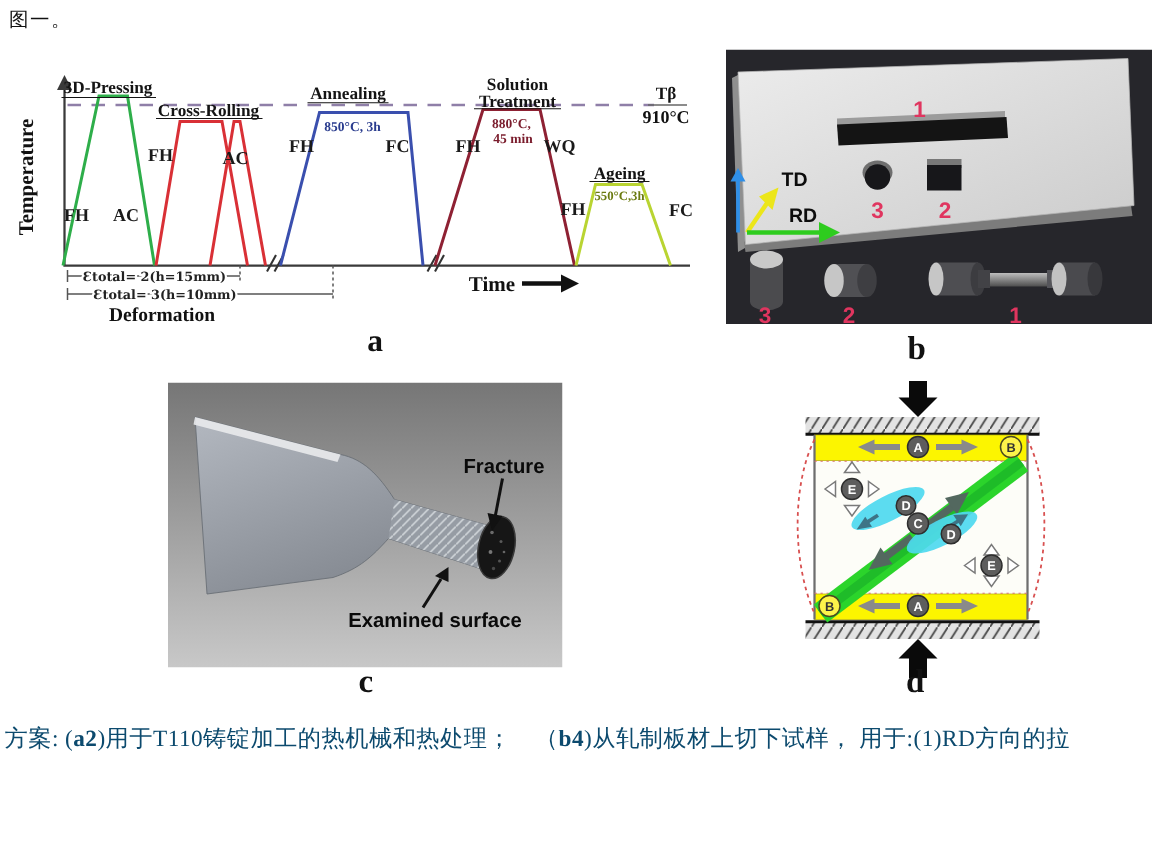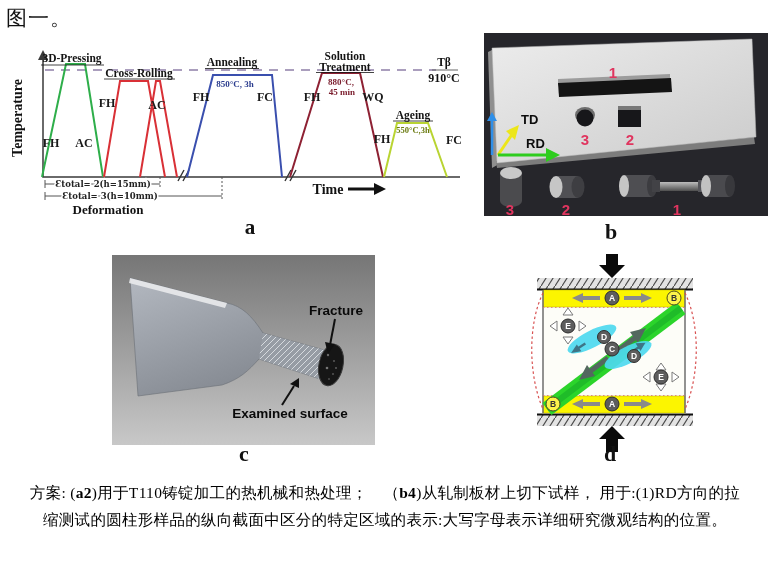--- a/index.html
+++ b/index.html
@@ -1,34 +1,34 @@
 <!DOCTYPE html>
 <html><head>
 <meta charset="utf-8">
 <style>
   html,body{margin:0;padding:0;background:#fff;}
   body{width:769px;height:571px;position:relative;overflow:hidden;
        font-family:"Liberation Serif",serif;}
   .abs{position:absolute;}
-  #fig-title{left:6px;top:4px;font-size:21px;color:#111;letter-spacing:1px;}
+  #fig-title{left:6px;top:4px;font-size:13px;color:#111;letter-spacing:1px;}
   .panel-label{font-weight:bold;font-size:22px;color:#111;font-family:"Liberation Serif",serif;}
   svg text{user-select:none;}
   .ts{font-family:"Liberation Serif",serif;font-weight:bold;}
   .tt{font-size:11.5px;fill:#141414;}
   .tc{font-size:9px;}
   .tc2{font-size:8.5px;}
   .tl{font-size:12px;fill:#1a1a1a;}
   .tax{font-size:14px;fill:#111;}
   .teps{font-size:8.5px;fill:#222;font-family:"DejaVu Serif",serif;font-weight:bold;
         stroke:#fff;stroke-width:3px;paint-order:stroke;}
   .sans-b{font-family:"Liberation Sans",sans-serif;font-weight:bold;}
   .num{font-size:15px;font-family:"Liberation Sans",sans-serif;font-weight:bold;}
   .mletter{font-size:8.5px;font-family:"Liberation Sans",sans-serif;font-weight:bold;}
   #caption{left:3px;top:479px;width:764px;font-size:15.5px;line-height:27px;
-           color:#000000;letter-spacing:0.3px;text-align:center;}
+           color:#0c4a6e;letter-spacing:0.3px;}
   .cap-line{white-space:nowrap;}
   .cap-b{font-weight:bold;}
 </style>
 </head>
 <body>
 
 <div class="abs" id="fig-title">图一。</div>
 
 <svg class="abs" style="left:8px;top:46px" width="462" height="196" viewBox="0 0 462 196">
 
@@ -309,14 +309,13 @@
   </g>
   <g>
     <circle cx="141" cy="124" r="7" fill="#5d5d5d" stroke="#2e2e2e"></circle>
     <text class="mletter" x="141" y="127" text-anchor="middle" fill="#fff">E</text>
   </g>
 </svg>
 <div class="abs panel-label" style="left:604px;top:441px">d</div>
 
 <div class="abs" id="caption">
     <div class="cap-line"><span>方案: (</span><span class="cap-b">a2</span><span>)用于T110铸锭加工的热机械和热处理；　（</span><span class="cap-b">b4</span><span>)从轧制板材上切下试样， 用于:(1)RD方向的拉</span></div>
-    <div class="cap-line"><span>缩测试的圆柱形样品的纵向截面中区分的特定区域的表示:大写字母表示详细研究微观结构的位置。</span></div>
   </div>
 
 </body></html>

